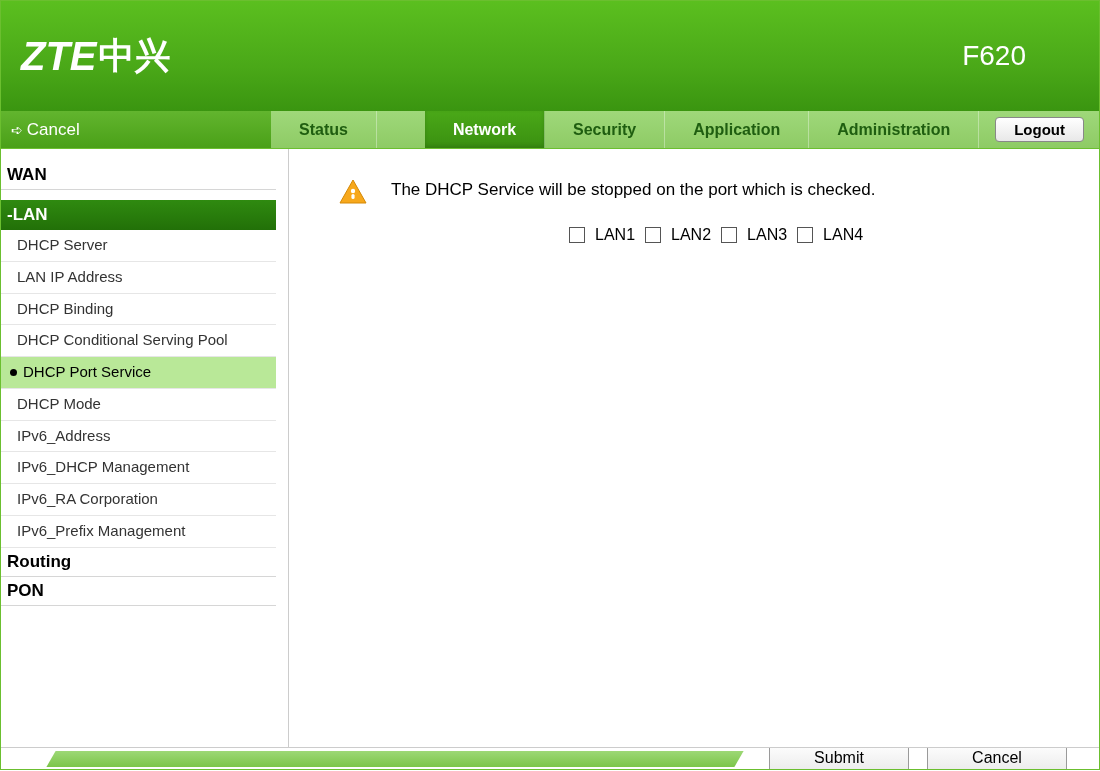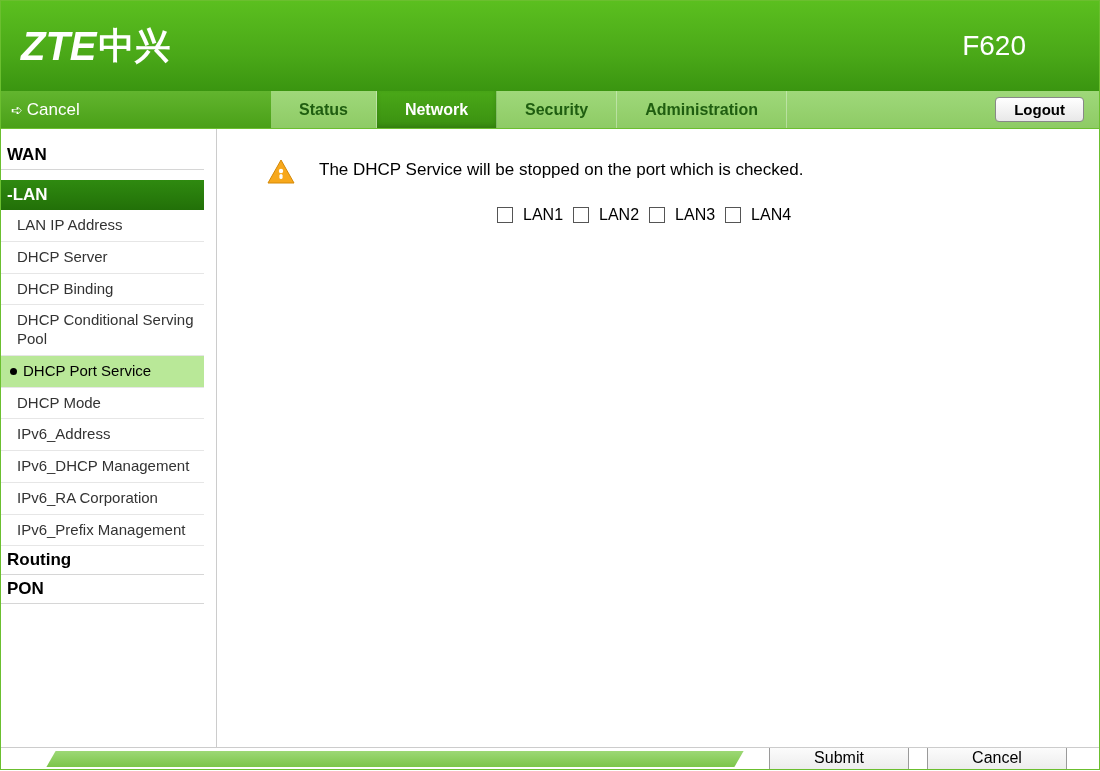--- a/index.html
+++ b/index.html
@@ -14,21 +14,21 @@
   .container {
     width: 1100px;
     border: 1px solid #6bbf2f;
     display: flex;
     flex-direction: column;
     height: 770px;
   }
   
   .header {
     background: linear-gradient(to bottom, #5bbf1f, #4aa818 60%, #3a9510);
-    height: 90px;
+    height: 110px;
     display: flex;
     align-items: center;
     justify-content: space-between;
     padding: 0 20px 0 20px;
   }
   .logo {
     color: #fff;
     font-size: 40px;
     font-weight: bold;
     letter-spacing: 0px;
@@ -81,20 +81,21 @@
     color: #1f5e10;
     font-weight: bold;
     font-size: 16px;
     border-right: 1px solid rgba(255,255,255,0.35);
     cursor: pointer;
   }
   .tab.active {
     background: linear-gradient(to bottom, #4aa818, #3a9010);
     color: #fff;
     box-shadow: inset 0 -2px 4px rgba(0,0,0,0.15);
+    margin-left: 48px;
   }
   .logout-wrap {
     display: flex;
     align-items: center;
     padding-right: 15px;
   }
   .logout-btn {
     background: linear-gradient(to bottom, #fff, #e8e8e8);
     border: 1px solid #888;
     border-radius: 4px;
@@ -103,21 +104,21 @@
     font-weight: bold;
     cursor: pointer;
   }
   
   .body {
     display: flex;
     flex: 1;
     min-height: 0;
   }
   .sidebar {
-    width: 216px;
+    width: 288px;
     border-right: 1px solid #ccc;
     padding: 12px 12px 12px 0;
     background: #fff;
   }
   .side-group-hdr {
     font-weight: bold;
     font-size: 17px;
     color: #000;
     padding: 4px 0 4px 6px;
     border-bottom: 1px solid #d6d6d6;
@@ -259,33 +260,34 @@
 
   <div class="topnav">
     <div class="lang-switch">
       <span class="lang-arrow">➪</span>
       <span>Cancel</span>
     </div>
     <div class="tabs" id="tabs">
         <div class="tab">Status</div>
         <div class="tab active">Network</div>
         <div class="tab">Security</div>
+        <div class="tab">Application</div>
         <div class="tab">Administration</div>
       </div>
     <div class="logout-wrap">
       <button class="logout-btn">Logout</button>
     </div>
   </div>
 
   <div class="body">
     <div class="sidebar" id="sidebar">
         <div class="side-group-hdr">WAN</div>
         <div class="side-group-hdr active">-LAN</div>
+        <div class="side-item">DHCP Server</div>
         <div class="side-item">LAN IP Address</div>
-        <div class="side-item">DHCP Server</div>
         <div class="side-item">DHCP Binding</div>
         <div class="side-item">DHCP Conditional Serving Pool</div>
         <div class="side-item selected">DHCP Port Service</div>
         <div class="side-item">DHCP Mode</div>
         <div class="side-item">IPv6_Address</div>
         <div class="side-item">IPv6_DHCP Management</div>
         <div class="side-item">IPv6_RA Corporation</div>
         <div class="side-item">IPv6_Prefix Management</div>
         <div class="side-group-hdr">Routing</div>
         <div class="side-group-hdr">PON</div>

